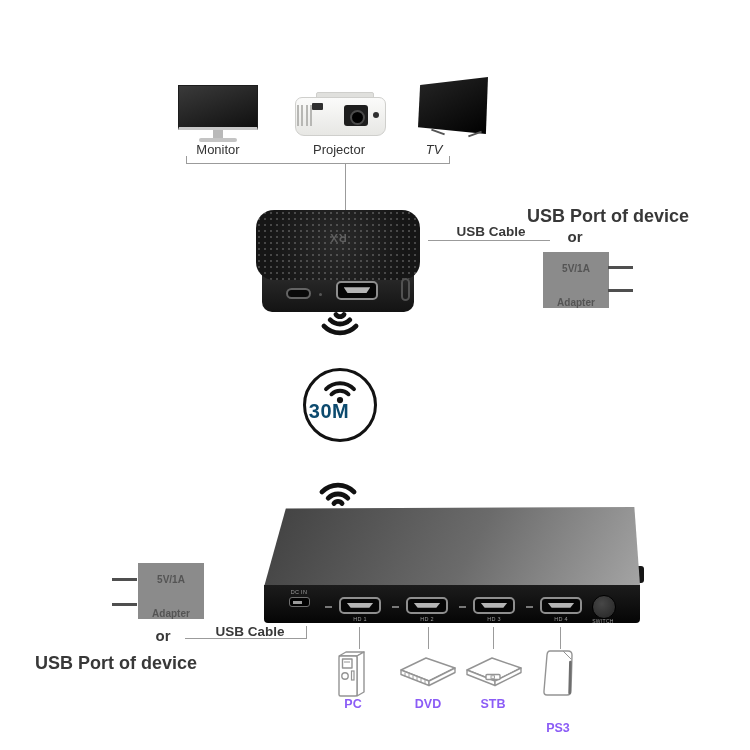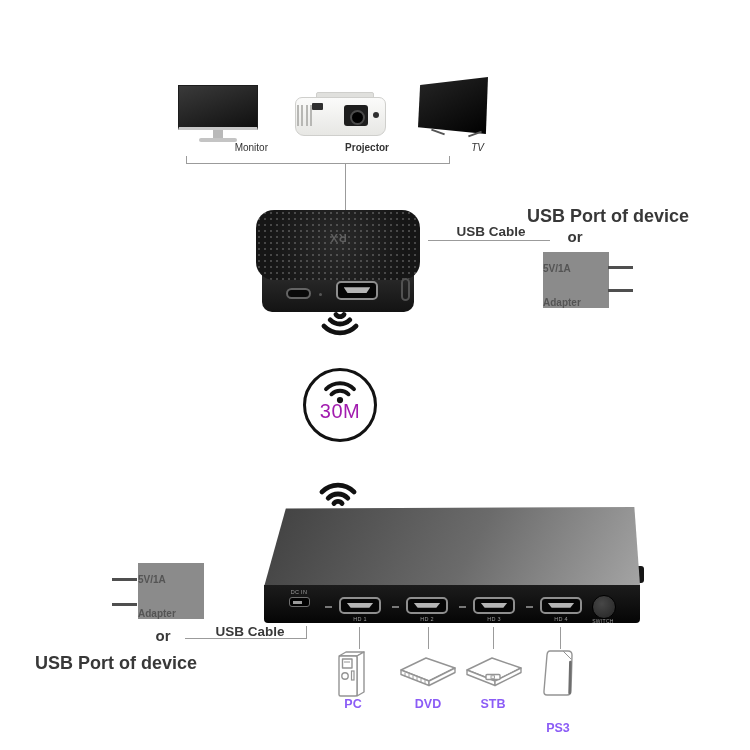--- a/index.html
+++ b/index.html
@@ -1,19 +1,19 @@
 <!DOCTYPE html>
 <html><head>
 <meta charset="utf-8">
 <style>
   html,body{margin:0;padding:0;background:#fff;}
   .canvas{position:relative;width:750px;height:750px;background:#fff;overflow:hidden;
           font-family:"Liberation Sans",sans-serif;color:#383838;}
   .abs{position:absolute;}
-  .lbl{position:absolute;text-align:right;font-size:10px;font-weight:500;color:#333;}
+  .lbl{position:absolute;text-align:center;font-size:13px;font-weight:500;color:#333;}
   .lbl-big{position:absolute;text-align:left;font-size:18px;font-weight:600;color:#383838;}
   .lbl-mid{position:absolute;text-align:center;font-size:13.5px;font-weight:600;color:#383838;}
   .lbl-or{position:absolute;text-align:center;font-size:15px;font-weight:600;color:#383838;}
   .line{position:absolute;background:#9b9b9b;}
 
   
   .monitor-screen{left:178px;top:85px;width:80px;height:45px;box-sizing:border-box;
      background:linear-gradient(160deg,#3a3a3a,#101010);border:1px solid #1d1d1d;border-bottom:3px solid #c8c8c8;}
   .monitor-neck{left:213px;top:130px;width:10px;height:9px;background:#b9b9b9;}
   .monitor-base{left:199px;top:138px;width:38px;height:4px;background:#c4c4c4;border-radius:2px;}
@@ -42,29 +42,29 @@
   .musb{box-sizing:border-box;border:2px solid #646464;border-radius:6px;background:#0a0a0a;}
   .rx-musb{left:286px;top:288px;width:25px;height:11px;z-index:3;}
   .rx-dot{left:319px;top:293px;width:3px;height:3px;background:#565656;border-radius:50%;z-index:3;}
   .hdmi{position:absolute;box-sizing:border-box;border:2px solid #8e8e8e;border-radius:5px;background:#060606;}
   .hdmi i{position:absolute;left:15%;right:15%;top:28%;height:40%;background:#b5b5b5;
      clip-path:polygon(0 0,100% 0,85% 100%,15% 100%);}
   .rx-hdmi{left:336px;top:281px;width:42px;height:19px;z-index:3;}
   .rx-slot{left:401px;top:278px;width:9px;height:23px;box-sizing:border-box;border:2px solid #525252;border-radius:5px;z-index:3;}
 
   
-  .adapter{position:absolute;width:66px;height:56px;text-align:left;}
+  .adapter{position:absolute;width:66px;height:56px;text-align:center;}
   .adapter .l1{position:absolute;left:0;right:0;top:11px;font-size:10px;font-weight:bold;color:#545454;}
   .adapter .l2{position:absolute;left:0;right:0;top:33px;font-size:10px;font-weight:bold;color:#545454;margin-top:12px;}
   .prong{position:absolute;width:25px;height:2.5px;background:#4f4f4f;}
 
   
   .badge{left:303px;top:368px;width:74px;height:74px;box-sizing:border-box;border:3.5px solid #121212;border-radius:50%;}
-  .badge-text{left:303px;top:400px;width:74px;text-align:center;font-size:20px;font-weight:400;
-     letter-spacing:.5px;color:#a21caf;}
+  .badge-text{left:292px;top:400px;width:74px;text-align:center;font-size:20px;font-weight:700;
+     letter-spacing:.5px;color:#0c4a6e;}
 
   
   .sw-top{left:264px;top:507px;width:376px;height:80px;
      clip-path:polygon(5.8% 2%,98.5% 0%,100% 97.5%,0% 100%);
      background:linear-gradient(118deg,#404040,#6b6b6b 55%,#a4a4a4 100%);z-index:1;}
   .sw-tab{left:637px;top:566px;width:7px;height:17px;background:#161616;border-radius:0 3px 3px 0;}
   .sw-front{left:264px;top:585px;width:376px;height:38px;background:linear-gradient(#1c1c1c,#050505);
      border-radius:0 0 4px 4px;z-index:2;}
   .tinylbl{position:absolute;text-align:center;font-size:5.5px;color:#9a9a9a;z-index:3;letter-spacing:.3px;}
   .dc-port{left:289px;top:597px;width:21px;height:10px;box-sizing:border-box;border:1.5px solid #6f6f6f;
@@ -88,21 +88,21 @@
   <div class="abs monitor-base"></div>
   <div class="lbl" style="left:168px;top:142px;width:100px;">Monitor</div>
 
   <div class="abs proj-top"></div>
   <div class="abs proj-body"></div>
   <div class="abs proj-vents"></div>
   <div class="abs proj-btn"></div>
   <div class="abs proj-lens"></div>
   <div class="abs proj-lens-in"></div>
   <div class="abs proj-dot"></div>
-  <div class="lbl" style="left:289px;top:142px;width:100px;font-weight:bold;">Projector</div>
+  <div class="lbl" style="left:289px;top:142px;width:100px;">Projector</div>
 
   <div class="abs tv-screen"></div>
   <div class="abs tv-leg" style="left:431px;top:131px;transform:rotate(20deg);"></div>
   <div class="abs tv-leg" style="left:468px;top:133px;transform:rotate(-20deg);"></div>
   <div class="lbl" style="left:384px;top:142px;width:100px;font-style:italic;">TV</div>
 
   <div class="line" style="left:186px;top:156px;width:1.2px;height:8px;"></div>
   <div class="line" style="left:449px;top:156px;width:1.2px;height:8px;"></div>
   <div class="line" style="left:186px;top:163px;width:264px;height:1.2px;"></div>
   <div class="line" style="left:345px;top:163px;width:1.2px;height:47px;"></div>

